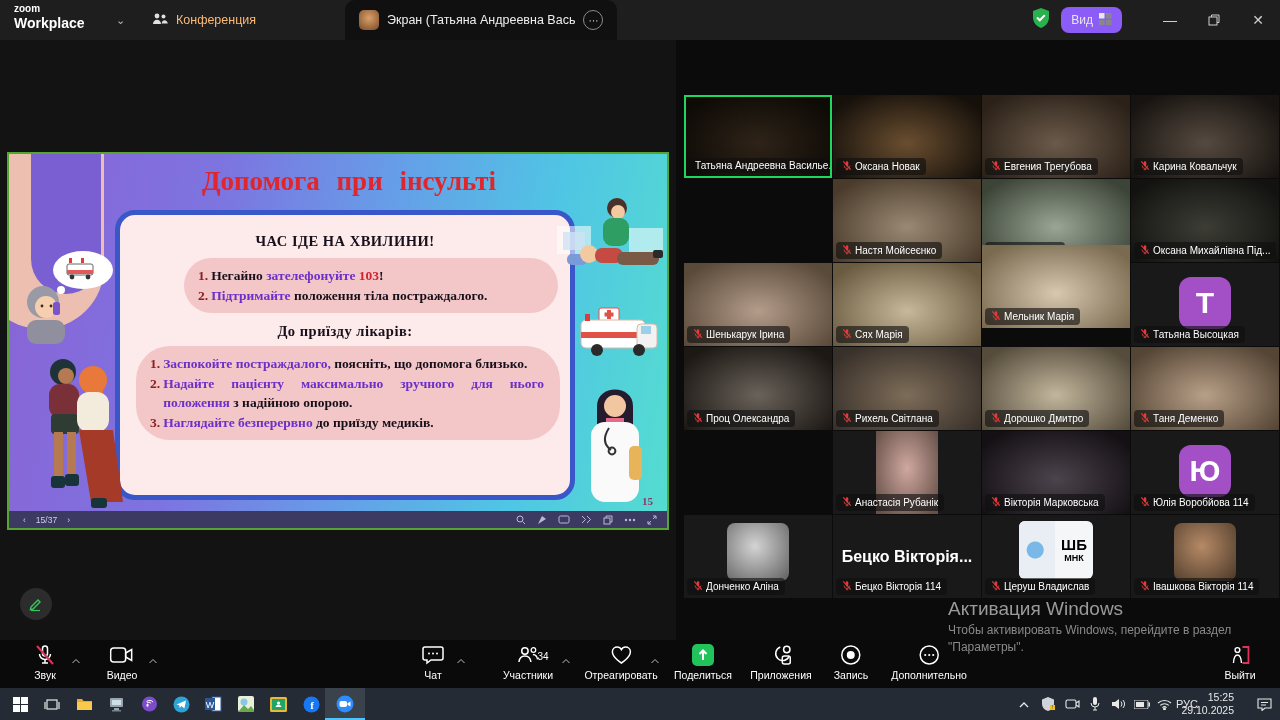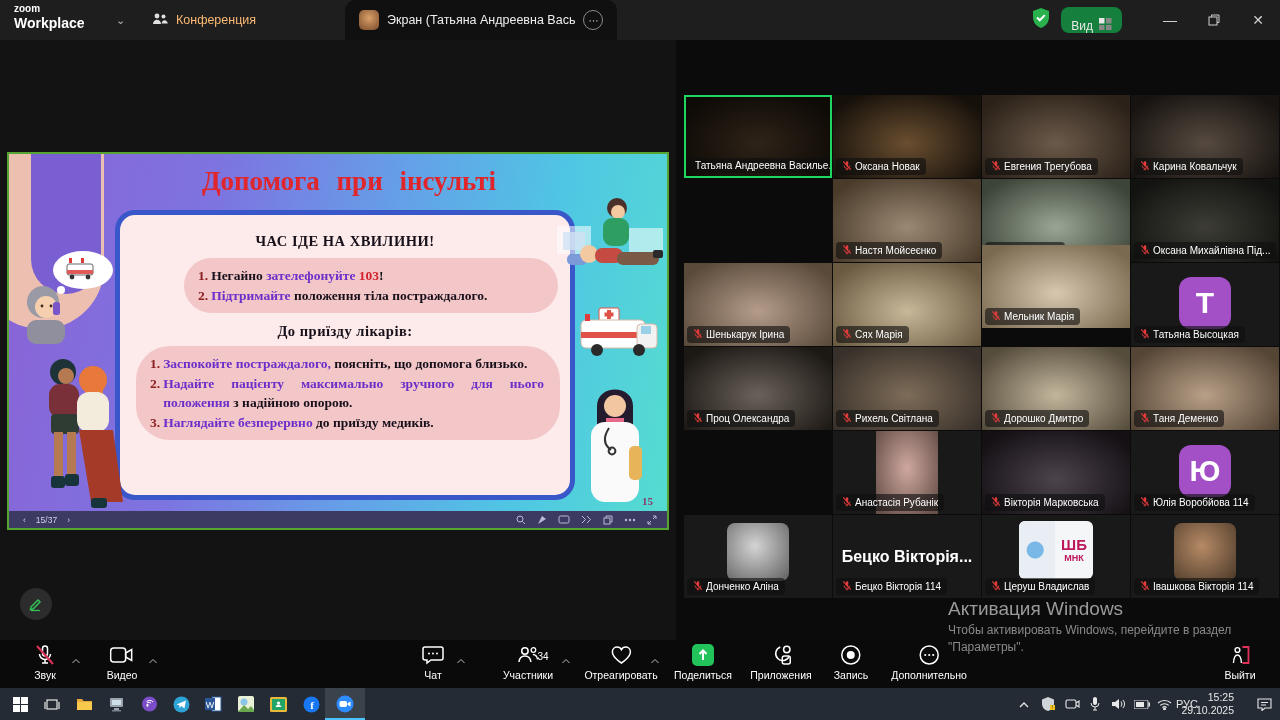--- a/index.html
+++ b/index.html
@@ -9,21 +9,21 @@
   #titlebar{position:absolute;left:0;top:0;width:1280px;height:40px;background:#1e1e1e;z-index:30;}
   .brand{position:absolute;left:14px;top:4px;color:#fff;line-height:1;}
   .brand .b1{font-size:10px;font-weight:700;}
   .brand .b2{font-size:14px;font-weight:700;margin-top:2px;}
   .chev{color:#bbb;font-size:11px;}
   .tab{position:absolute;top:0;height:40px;display:flex;align-items:center;gap:8px;color:#fdba74;font-size:12.5px;padding:0 14px;}
   .tab.active{background:#101010;border-radius:10px 10px 0 0;color:#eee;}
   .tab-avatar{width:20px;height:20px;border-radius:5px;background:radial-gradient(circle at 50% 40%,#d9a06a,#7a4a28);}
   .ellipsis-btn{width:18px;height:18px;border:1px solid #8a8a8a;border-radius:50%;color:#cfcfcf;font-size:10px;display:flex;align-items:center;justify-content:center;}
   .win-right{position:absolute;right:0;top:0;height:40px;display:flex;align-items:center;}
-  .view-btn{background:#15803d;border-radius:8px;height:26px;display:flex;align-items:flex-end;gap:6px;color:#e8e8e8;font-size:12px;padding:0 10px;margin-right:26px;}
+  .view-btn{background:#8b5cf6;border-radius:8px;height:26px;display:flex;align-items:center;gap:6px;color:#e8e8e8;font-size:12px;padding:0 10px;margin-right:26px;}
   .winctl{width:44px;height:40px;display:flex;align-items:center;justify-content:center;color:#cfcfcf;font-size:14px;}
   
   #share-pane{position:absolute;left:0;top:40px;width:676px;height:600px;background:#131313;}
   #gallery{position:absolute;left:676px;top:40px;width:604px;height:600px;background:#0b0b0b;}
   
   #slide-wrap{position:absolute;left:7px;top:112px;width:662px;height:378px;border:2px solid #56a431;box-sizing:border-box;background:#3c3963;}
   #slide{position:relative;width:658px;height:357px;overflow:hidden;
     background:linear-gradient(100deg,#8a63d6 0%,#7d74e0 30%,#659fe8 55%,#4fc6e4 78%,#55dcd0 100%);
     font-family:"Liberation Serif",serif;}
   .decor-peach{position:absolute;left:-30px;top:-70px;width:125px;height:245px;border-radius:62px;background:#f2c4ae;opacity:.95;}
@@ -53,21 +53,21 @@
   
   .tile{position:absolute;width:148px;height:83px;background:#191919;overflow:hidden;box-sizing:border-box;}
   .tile.active{border:2px solid #1dd75e;}
   .vfill{position:absolute;inset:0;}
   .narrow{position:absolute;left:50%;top:0;transform:translateX(-50%);width:62px;height:100%;}
   .photo{position:absolute;left:50%;top:8px;transform:translateX(-50%);width:62px;height:58px;border-radius:8px;}
   .avatar-letter{position:absolute;left:50%;top:50%;transform:translate(-50%,-54%);width:52px;height:52px;border-radius:12px;background:#a34fc6;color:#fff;font-size:30px;font-weight:700;display:flex;align-items:center;justify-content:center;}
   .center-name{position:absolute;inset:0;display:flex;align-items:center;justify-content:center;color:#fff;font-size:16px;font-weight:700;}
   .eyechart{position:absolute;left:50%;top:6px;transform:translateX(-50%);width:74px;height:58px;border-radius:6px;background:#f4f6f8;display:flex;}
   .eye{width:36px;height:100%;background:radial-gradient(circle at 45% 50%,#7ab8e8 0 8px,#e8eef4 9px);border-radius:6px 0 0 6px;}
-  .echo{flex:1;display:flex;flex-direction:column;align-items:center;justify-content:center;color:#be185d;line-height:1;}
+  .echo{flex:1;display:flex;flex-direction:column;align-items:center;justify-content:center;color:#000000;line-height:1;}
   .echo .r1{font-size:15px;font-weight:700;} .echo .r2{font-size:9px;font-weight:700;margin-top:2px;}
   .plabel{position:absolute;left:3px;bottom:3px;max-width:140px;background:rgba(15,15,15,.62);border-radius:4px;padding:2px 6px;display:flex;align-items:center;gap:3px;color:#fff;font-size:10px;white-space:nowrap;overflow:hidden;text-overflow:ellipsis;}
   .plabel svg{flex:none;}
   
   #watermark{position:absolute;left:948px;top:598px;z-index:60;pointer-events:none;color:#9a9a9a;}
   #watermark .w1{font-size:19px;}
   #watermark .w2,#watermark .w3{font-size:12px;color:#8a8a8a;margin-top:3px;}
   
   #toolbar{position:absolute;left:0;top:640px;width:1280px;height:48px;background:#0a0a0a;z-index:40;}
   .tb-item{position:absolute;top:3px;display:flex;flex-direction:column;align-items:center;color:#fff;transform:translateX(-50%);}

